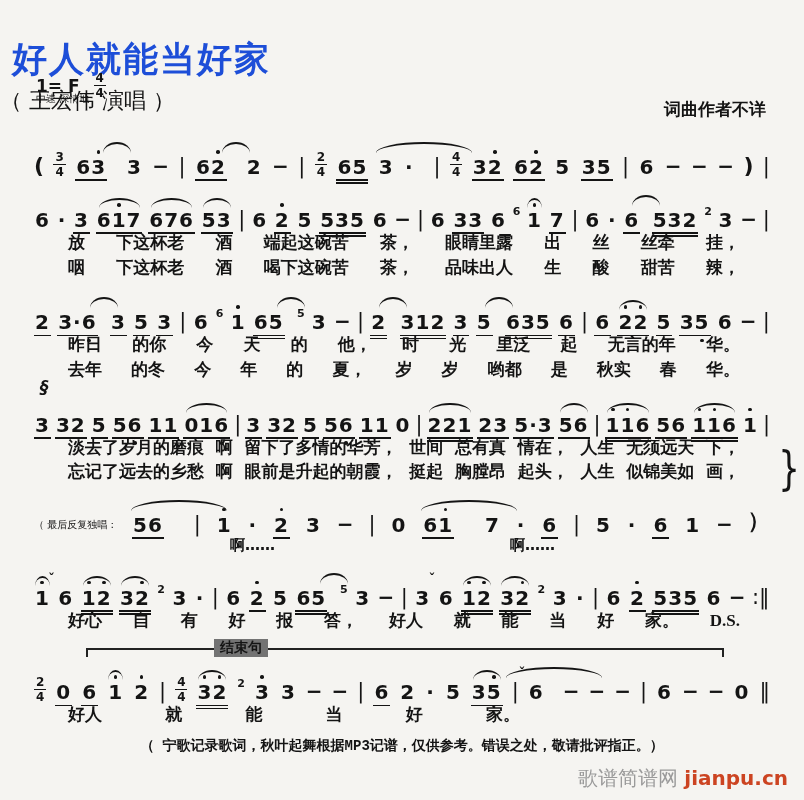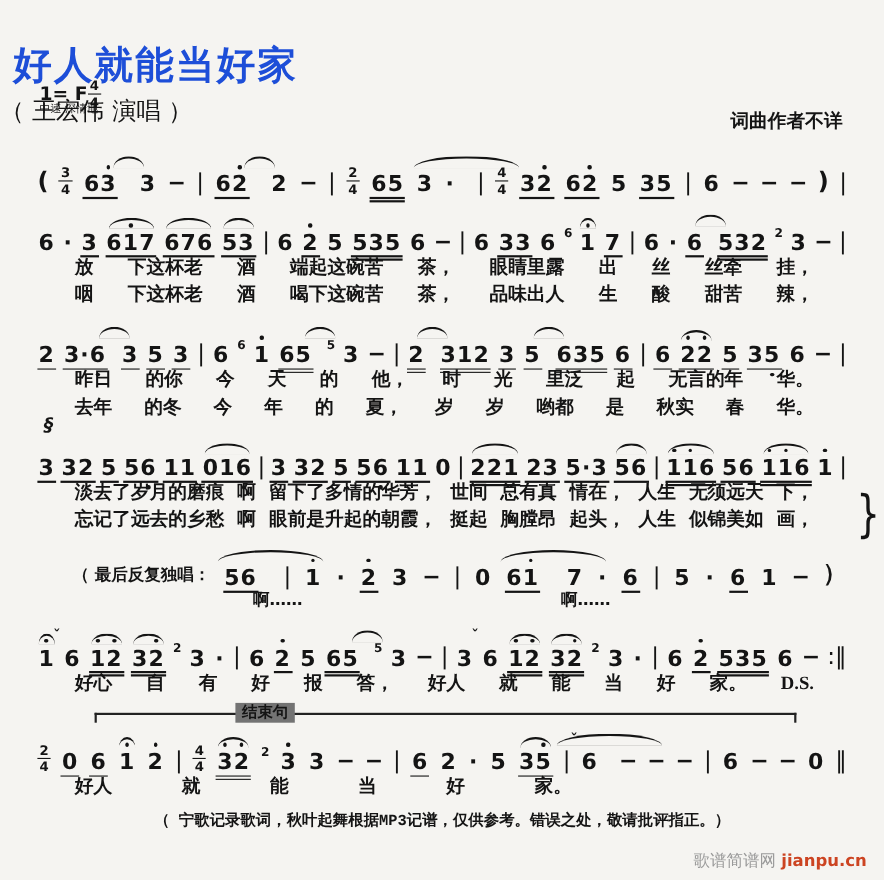--- a/index.html
+++ b/index.html
@@ -4,21 +4,21 @@
 <style>
   html,body{margin:0;padding:0;background:#e9e9e9;}
   .page{position:relative;width:804px;height:800px;margin:0 auto;background:#f5f4f1;
         font-family:"DejaVu Sans","Liberation Sans",sans-serif;color:#141414;overflow:hidden;}
   
   .hdr{position:relative;height:132px;}
   .title{position:absolute;top:24px;left:0;width:100%;margin:12px;text-align:left;
          font-size:35px;font-weight:bold;color:#1d4ed8;letter-spacing:2px;}
   .singer{position:absolute;top:86px;left:0;width:100%;text-align:left;
           font-size:22px;font-weight:normal;}
-  .keysig{position:absolute;left:36px;top:72px;font-size:17px;font-weight:bold;display:flex;align-items:center;gap:0;}
+  .keysig{position:absolute;left:36px;top:72px;font-size:17px;font-weight:bold;display:flex;align-items:center;gap:14px;}
   .tempo{position:absolute;left:36px;top:92px;font-size:10px;font-weight:normal;}
   .credit{position:absolute;right:38px;top:98px;font-size:17px;font-weight:bold;
           font-family:"Liberation Serif","DejaVu Serif",serif;}
   .ts{display:inline-flex;flex-direction:column;align-items:center;line-height:1;
       font-size:12px;font-weight:bold;}
   .ts .tsn{border-bottom:1.5px solid #141414;padding:0 2px 1px;}
   .ts .tsd{padding-top:1px;}
   
   #score{padding:4px 0 0;}
   .sys{position:relative;padding:0 34px;margin-bottom:9px;}
@@ -37,21 +37,21 @@
         border-top:2px solid #141414;border-radius:50% 50% 0 0/100% 100% 0 0;}
   .tv{position:absolute;top:-16px;left:-9px;font-size:13px;font-weight:bold;}
   .bar{font-size:21px;font-weight:normal;line-height:1;align-self:flex-end;padding-bottom:1px;}
   .paren{font-size:22px;font-weight:bold;align-self:flex-end;}
   .dash{font-size:20px;font-weight:bold;align-self:flex-end;}
   .arc{align-self:flex-end;width:28px;height:9px;margin:0 -14px 25px;
        border-top:2px solid #141414;border-radius:50% 50% 0 0/100% 100% 0 0;}
   .arc.wide{width:96px;margin:0 -48px 25px;}
   .grace{align-self:flex-end;margin-bottom:13px;font-size:11px;font-weight:bold;position:relative;}
   .segno{position:absolute;left:40px;top:-15px;font-size:17px;font-weight:bold;font-style:italic;}
-  .ann{align-self:flex-end;font-size:15px;font-weight:bold;padding-bottom:4px;white-space:nowrap;margin-left:32px;}
+  .ann{align-self:flex-end;font-size:10px;font-weight:normal;padding-bottom:4px;white-space:nowrap;}
   
   .lyr{display:flex;justify-content:space-between;padding:0 30px 0 34px;
        font-size:17px;font-weight:bold;line-height:1.45;
        font-family:"Liberation Serif","DejaVu Serif",serif;}
   .lyr span{white-space:nowrap;}
   .brace{position:absolute;right:4px;bottom:0;font-size:34px;font-weight:normal;
          transform:scaleY(1.35);line-height:1;}
   .subrow{position:relative;height:20px;font-size:15px;font-weight:bold;}
   .subrow span{position:absolute;top:0;}
   .subrow span:nth-child(1){left:196px;}
@@ -60,21 +60,21 @@
   .endbr{position:relative;height:15px;margin:2px 0 2px;}
   .endbr .bline{position:absolute;left:52px;right:46px;top:6px;border-top:2px solid #222;}
   .endbr .bline::before,.endbr .bline::after{content:"";position:absolute;top:-2px;width:2px;height:9px;background:#222;}
   .endbr .bline::before{left:0;} .endbr .bline::after{right:0;}
   .endbr .lbl{position:absolute;left:180px;top:-3px;background:#737373;padding:0 6px;
               font-size:14px;font-weight:bold;z-index:1;}
   .sys7 .lyr{padding-right:250px;}
   .sys5 .notes,.sys1 .notes{height:42px;}
   
   .footnote{text-align:center;font-size:14px;font-weight:bold;margin-top:4px;font-family:Liberation Mono, monospace;}
-  .watermark{position:absolute;right:16px;bottom:8px;font-size:15px;}
+  .watermark{position:absolute;right:16px;bottom:8px;font-size:20px;}
   .wm-cn{color:#9a9a9a;}
   .wm-url{color:#cc4422;font-weight:bold;}
 </style>
 </head>
 <body>
 
 <div class="page">
   <div class="hdr">
     <h1 class="title">好人就能当好家</h1>
     <div class="singer">（ 王宏伟 演唱 ）</div>

